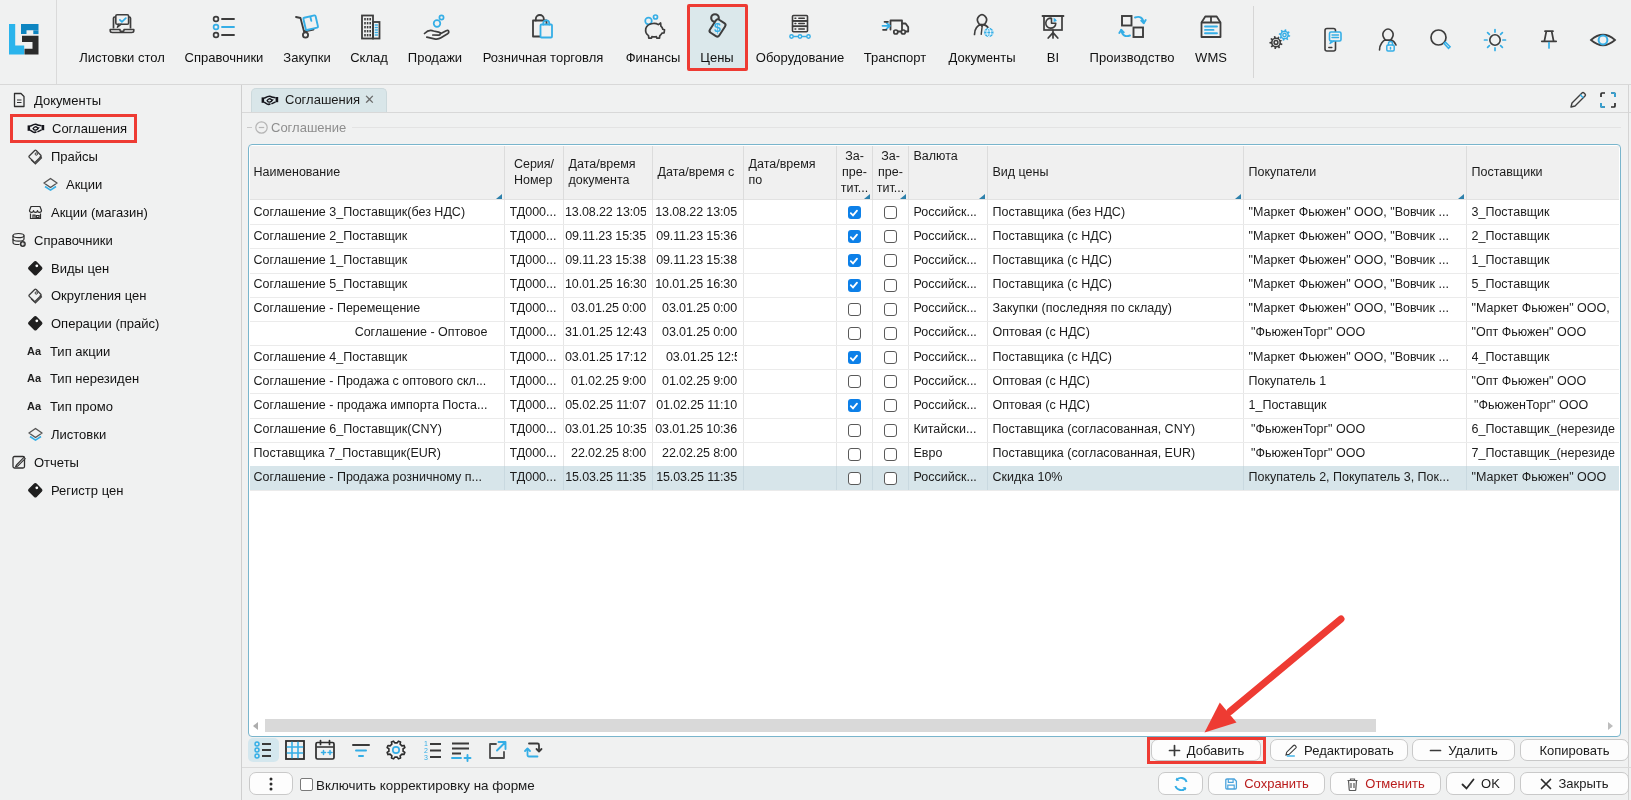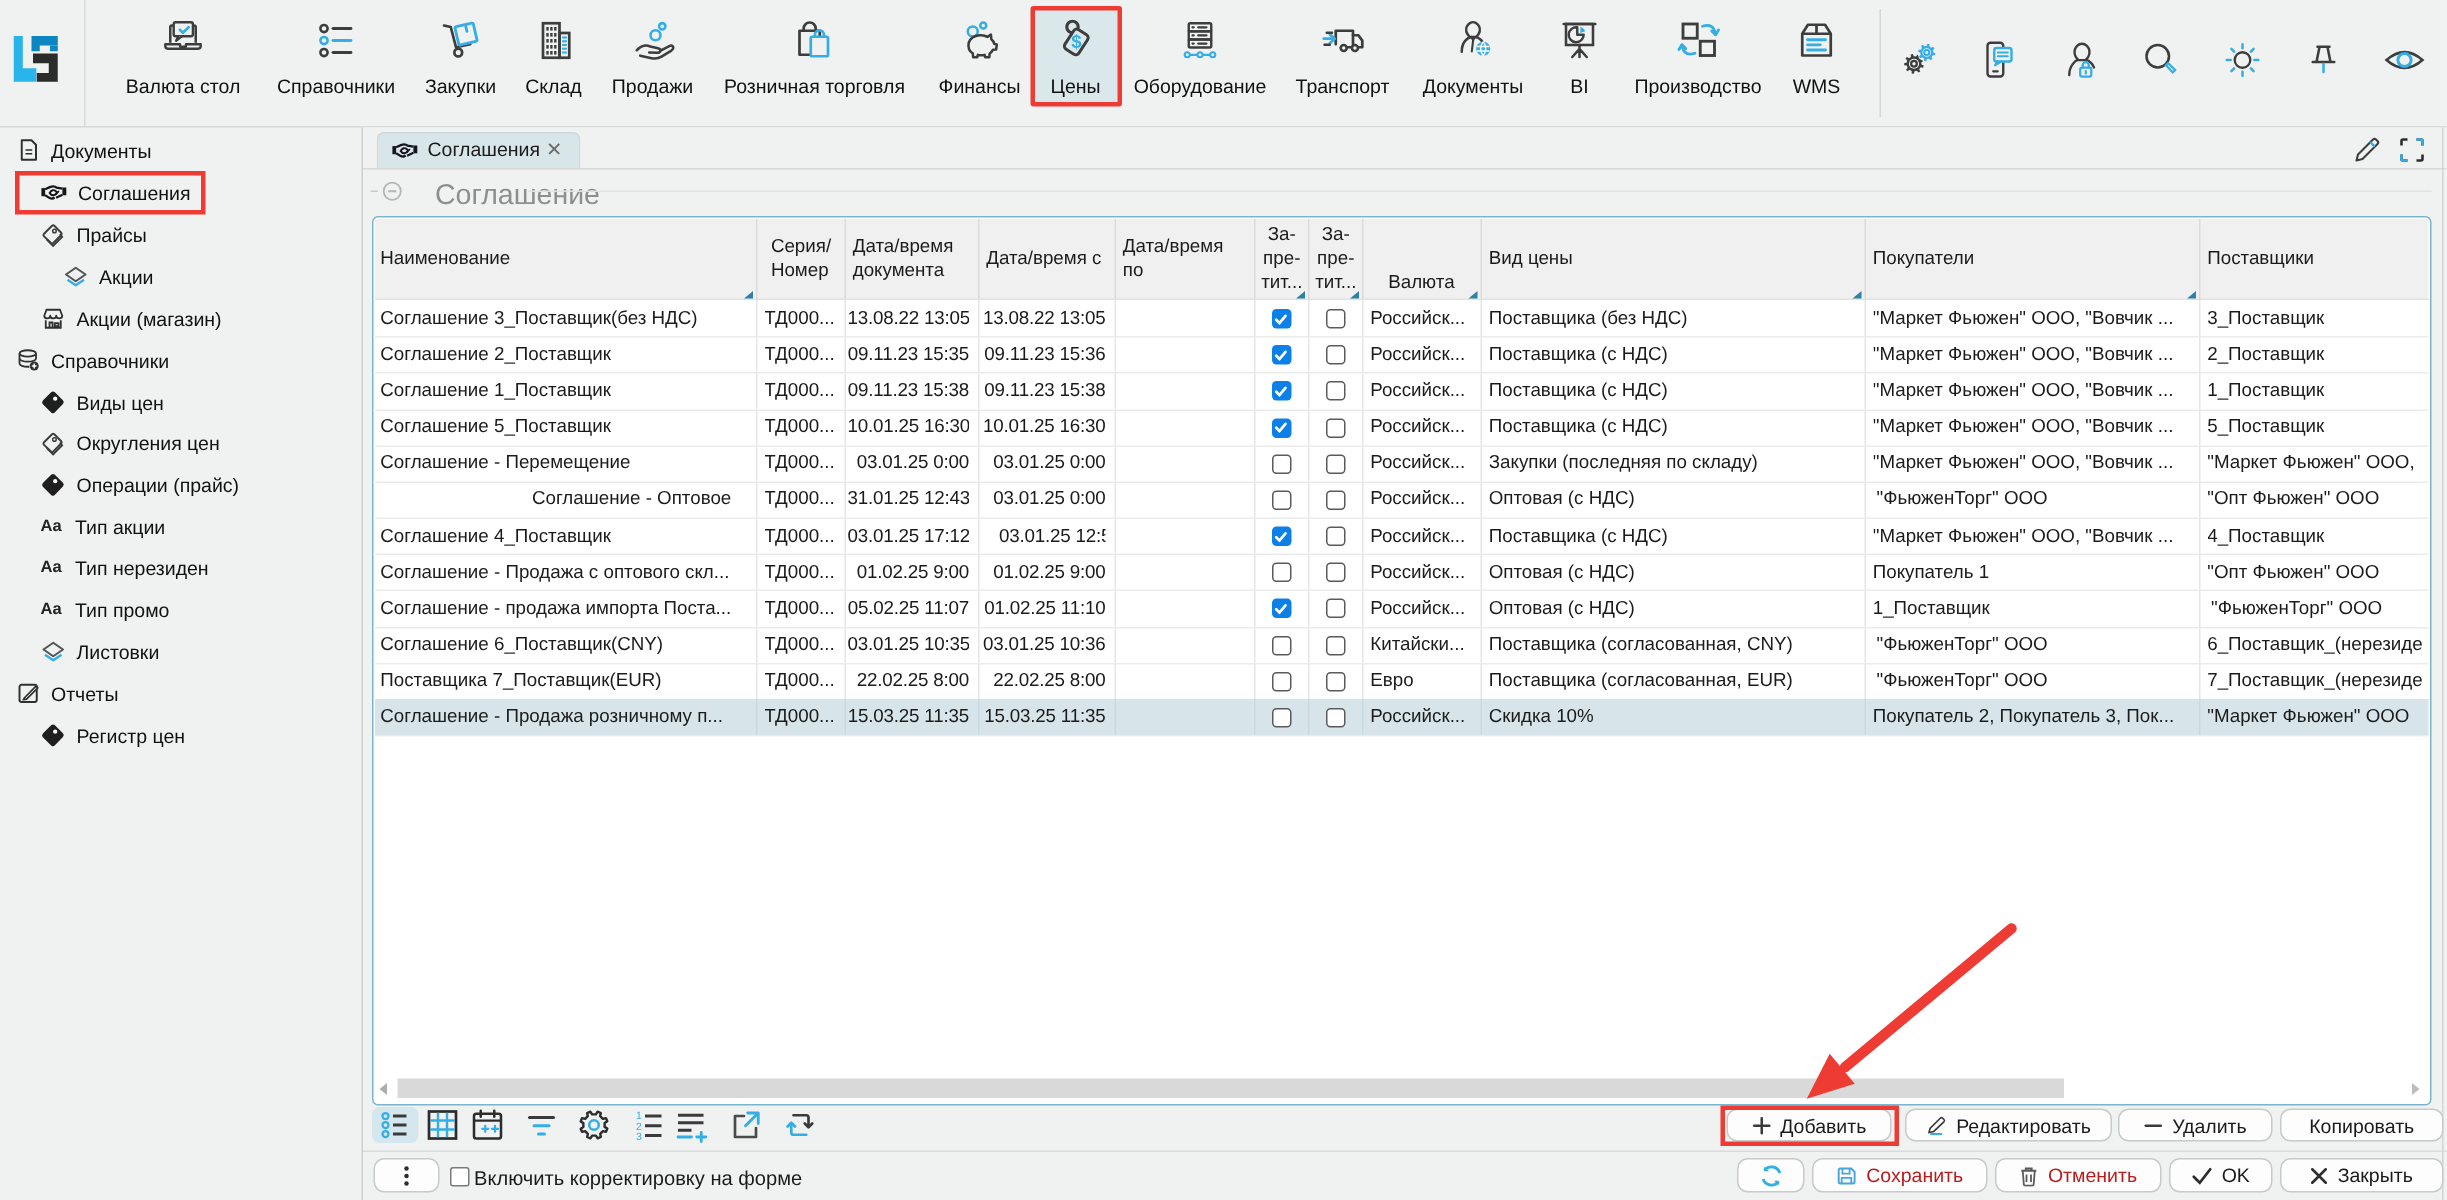--- a/index.html
+++ b/index.html
@@ -37,21 +37,21 @@
 <div class="tbtn" style="left:12px;width:220px">
     <span class="ic">
       <svg width="34" height="34" viewBox="0 0 34 34" fill="none">
 <path d="M8.5 18.5 V8.2 q0-1.2 1.2-1.2 h.8 M25.5 18.5 V8.2 q0-1.2 -1.2-1.2 h-.8" stroke="#3d3d3d" stroke-width="1.7" fill="none"></path>
 <path d="M5.2 19.5 h9.8 v.8 q0 .9 .9 .9 h2.2 q.9 0 .9 -.9 v-.8 h9.8 v1.3 q0 1.7 -2.2 1.7 H7.4 q-2.2 0 -2.2 -1.7 z" stroke="#3d3d3d" stroke-width="1.6" stroke-linejoin="round" fill="none"></path>
 <rect x="10.8" y="4.8" width="12.8" height="9.4" rx="1.3" fill="#f0f1f1" stroke="#3d3d3d" stroke-width="1.6"></rect>
 <path d="M13.8 14.2 l-1.4 3 3.8-3" stroke="#3d3d3d" stroke-width="1.5" stroke-linecap="round" stroke-linejoin="round" fill="#f0f1f1"></path>
 <path d="M14.9 9.9 l2 1.9 3.9-3.6" stroke="#35aee6" stroke-width="1.8" stroke-linecap="round" stroke-linejoin="round" fill="none"></path>
 </svg>
     </span>
-    <span class="lb">Валюта стол</span>
+    <span class="lb">Листовки стол</span>
   </div>
 <div class="tbtn" style="left:114px;width:220px">
     <span class="ic">
       <svg width="34" height="34" viewBox="0 0 34 34" fill="none">
 <circle cx="9" cy="9" r="2.4" stroke="#3d3d3d" stroke-width="1.7"></circle>
 <circle cx="9" cy="17" r="2.4" stroke="#35aee6" stroke-width="1.7"></circle>
 <circle cx="9" cy="25" r="2.4" stroke="#3d3d3d" stroke-width="1.7"></circle>
 <path d="M15 9 H27" stroke="#3d3d3d" stroke-width="1.9" stroke-linecap="round" stroke-linejoin="round"></path>
 <path d="M15 17 H27" stroke="#35aee6" stroke-width="1.9" stroke-linecap="round" stroke-linejoin="round"></path>
 <path d="M15 25 H27" stroke="#3d3d3d" stroke-width="1.9" stroke-linecap="round" stroke-linejoin="round"></path>
@@ -408,21 +408,21 @@
     </svg>
   </div>
 <div class="abs" style="left:1628px;top:85px;width:1px;height:715px;background:#d4d4d4"></div>
 <div class="abs" style="left:247px;top:127px;width:5px;height:1px;background:#c9c9c9"></div>
 <div class="abs" style="left:255px;top:121px">
     <svg width="13" height="13" viewBox="0 0 13 13" fill="none">
       <circle cx="6.5" cy="6.5" r="5.7" stroke="#b5b5b5" stroke-width="1.2" fill="none"></circle>
       <path d="M3.8 6.5 h5.4" stroke="#b5b5b5" stroke-width="1.2"></path>
     </svg>
   </div>
-<div class="abs" style="left:290px;top:120px;font-size:19px;color:#8e8e8e">Соглашение</div>
+<div class="abs" style="left:271px;top:120px;font-size:13px;color:#8e8e8e">Соглашение</div>
 <div class="abs" style="left:352px;top:127px;width:1269px;height:1px;background:#e3e3e3"></div>
 <div class="abs" style="left:248px;top:144px;width:1373px;height:593px;background:#fff;border:1.5px solid #79b5cc;border-radius:4px"></div>
 <div class="abs" style="left:250px;top:146px;width:1369px;height:54px;background:#f0f0f0;border-bottom:1px solid #e2e2e2"></div>
 <div class="vline" style="left:504px;top:146px;height:54px;background:#dcdcdc"></div>
 <div class="vline" style="left:504px;top:200px;height:290px"></div>
 <div class="vline" style="left:563px;top:146px;height:54px;background:#dcdcdc"></div>
 <div class="vline" style="left:563px;top:200px;height:290px"></div>
 <div class="vline" style="left:652px;top:146px;height:54px;background:#dcdcdc"></div>
 <div class="vline" style="left:652px;top:200px;height:290px"></div>
 <div class="vline" style="left:743px;top:146px;height:54px;background:#dcdcdc"></div>
@@ -453,21 +453,21 @@
   </div>
 <div class="hdrcell" style="left:748.5px;top:148px;width:83px;height:48px;display:flex;align-items:center;">
     <span style="">Дата/время<br>по</span>
   </div>
 <div class="hdrcell" style="left:841.5px;top:148px;width:26px;height:48px;display:flex;align-items:center;justify-content:center;">
     <span style="text-align:center;">За-<br>пре-<br>тит...</span>
   </div>
 <div class="hdrcell" style="left:877.5px;top:148px;width:26px;height:48px;display:flex;align-items:center;justify-content:center;">
     <span style="text-align:center;">За-<br>пре-<br>тит...</span>
   </div>
-<div class="hdrcell" style="left:913.5px;top:148px;width:69px;height:48px;display:flex;align-items:flex-end;margin-left:12px;">
+<div class="hdrcell" style="left:913.5px;top:148px;width:69px;height:48px;display:flex;align-items:flex-start;">
     <span style="">Валюта</span>
   </div>
 <div class="hdrcell" style="left:992.5px;top:148px;width:246px;height:48px;display:flex;align-items:center;">
     <span style="">Вид цены</span>
   </div>
 <div class="hdrcell" style="left:1248.5px;top:148px;width:213px;height:48px;display:flex;align-items:center;">
     <span style="">Покупатели</span>
   </div>
 <div class="hdrcell" style="left:1471.5px;top:148px;width:143px;height:48px;display:flex;align-items:center;">
     <span style="">Поставщики</span>

